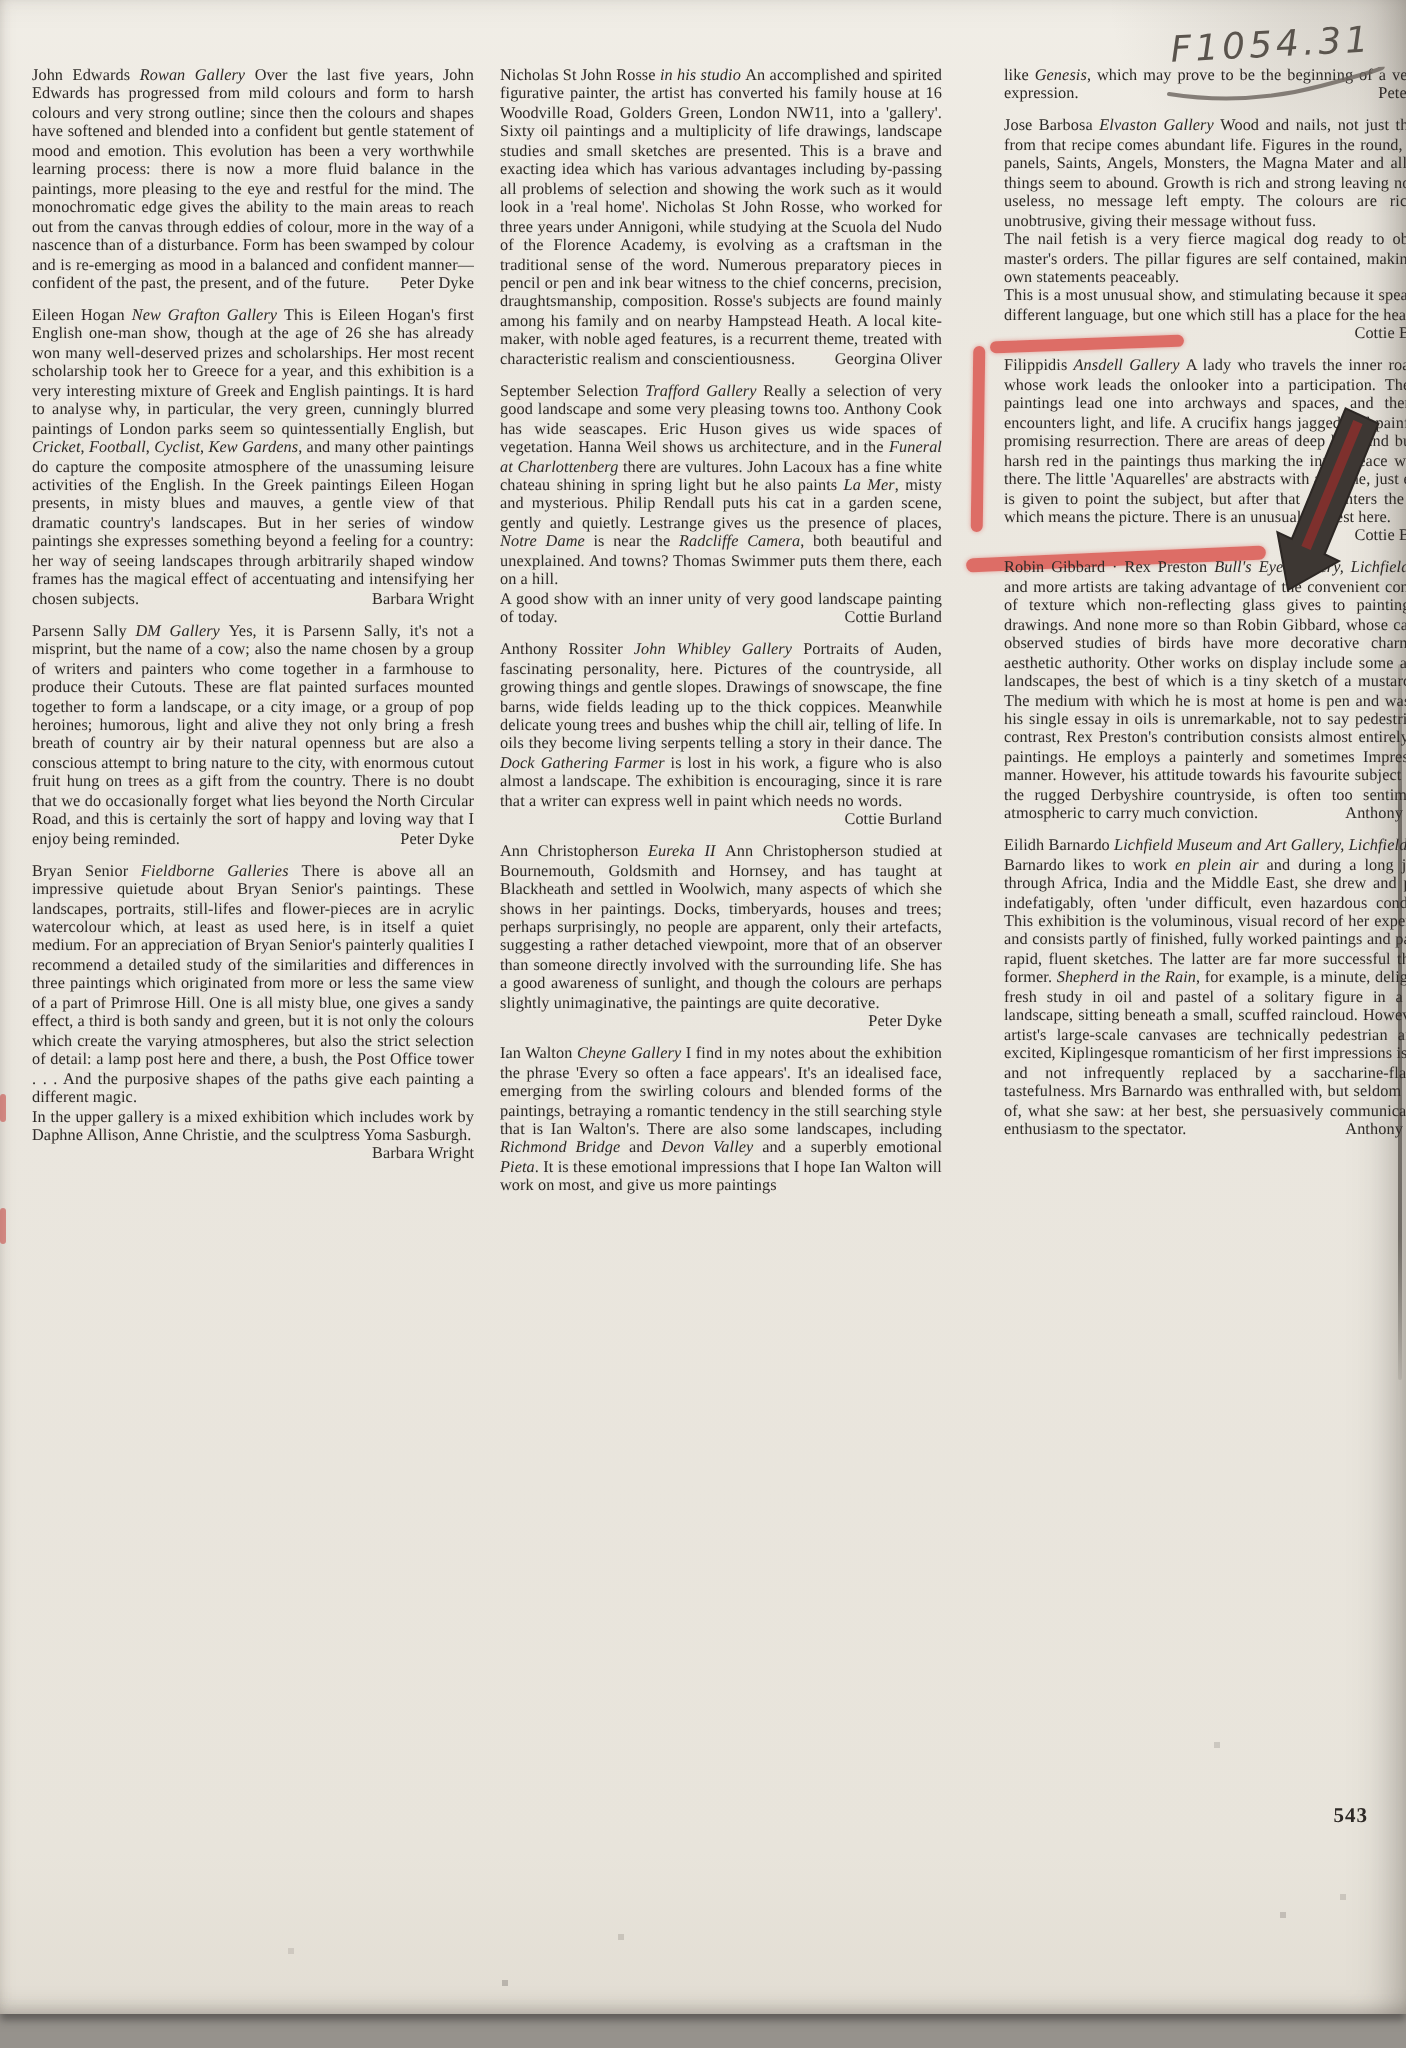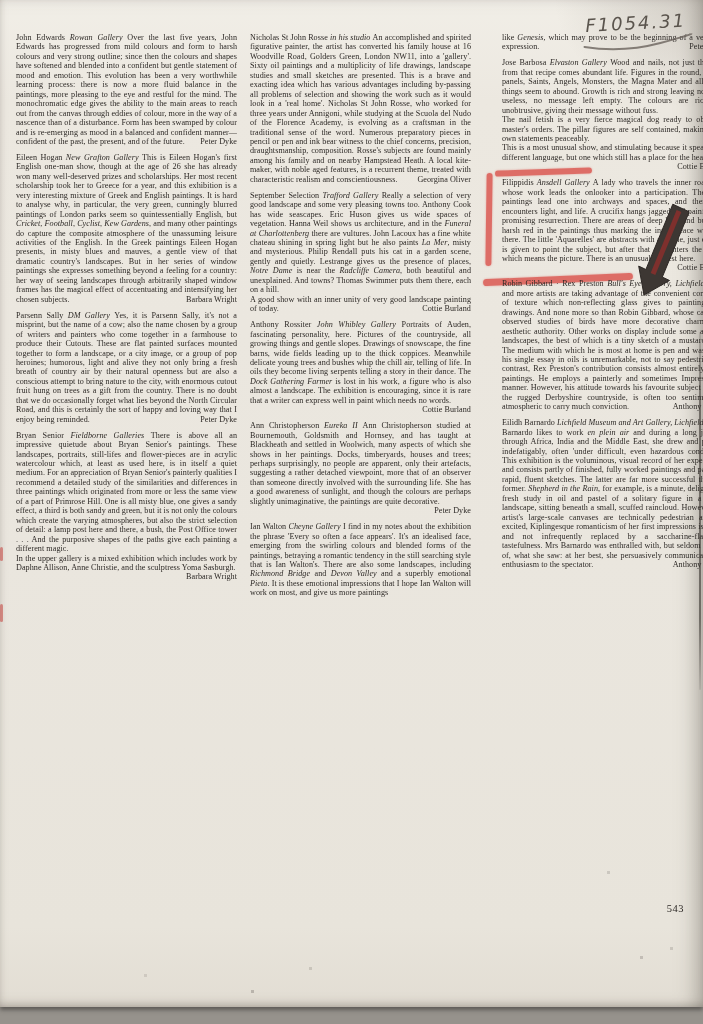--- a/index.html
+++ b/index.html
@@ -61,21 +61,21 @@
   .code-text{
     font-family:"DejaVu Sans",sans-serif;font-style:italic;
     font-size:18px;letter-spacing:2px;color:#5a544d;white-space:nowrap;
   }
   .code-underline{position:absolute;left:-4px;top:24px;}
 
   .arrow-wrap{position:absolute;left:626px;top:200px;width:72px;height:106px;}
 
   .pagenum{
     position:absolute;left:462px;top:903px;width:222px;text-align:right;
-    font-size:10.5px;font-weight:normal;color:#2d2926;letter-spacing:.5px;
+    font-size:10.5px;font-weight:bold;color:#2d2926;letter-spacing:.5px;
   }
 </style>
 </head>
 <body>
 
 <div class="paper">
   <div class="corner-shade"></div>
   <div class="speckles"></div>
 </div>
 

